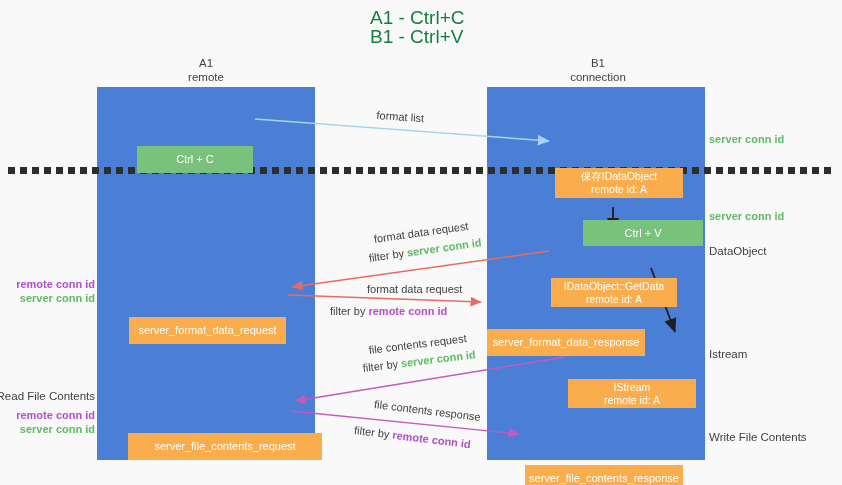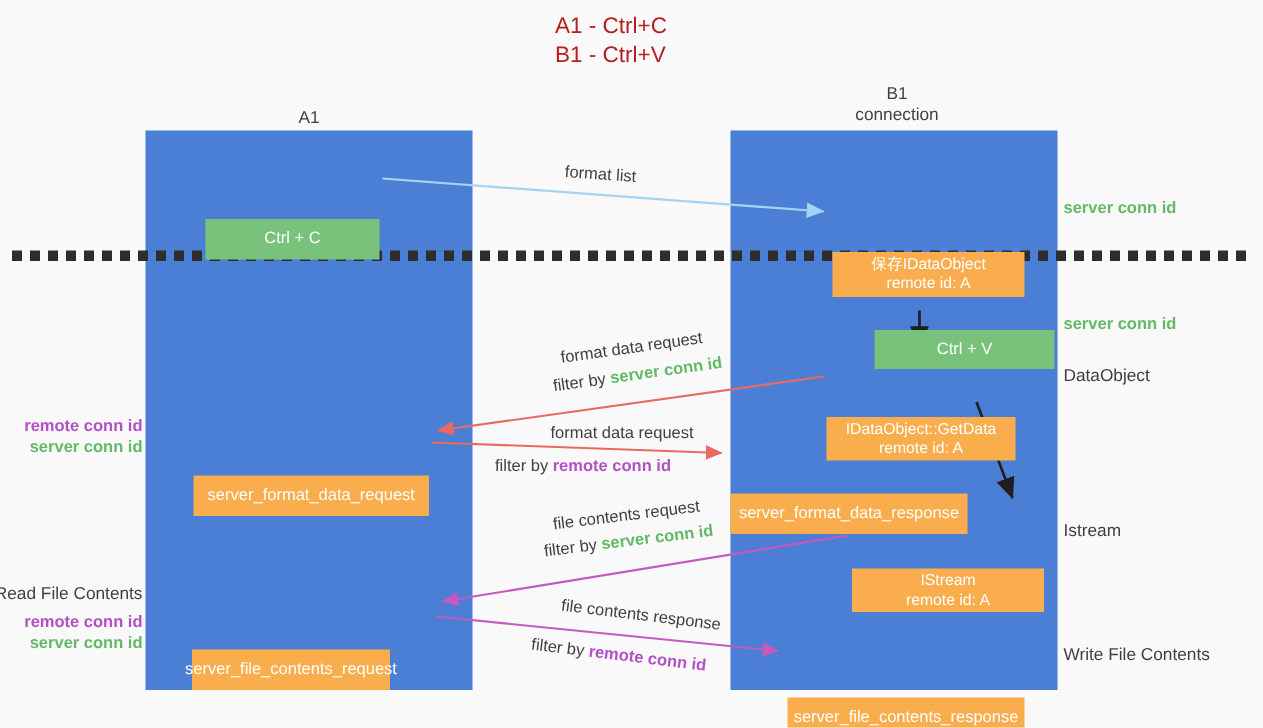--- a/index.html
+++ b/index.html
@@ -17,24 +17,24 @@
   html,body{width:842px;height:485px;}
   body{
     position:relative;
     width:842px;height:485px;
     background:#f9f9f9;
     font-family:"Liberation Sans", sans-serif;
     overflow:hidden;
   }
   .abs{position:absolute;}
   
-  #title{left:370px;top:8px;font-size:15px;line-height:19px;color:#b91c1c;}
+  #title{left:370px;top:8px;font-size:19px;line-height:19px;color:#15803d;}
   
   .col-header{top:56px;text-align:center;font-size:11.5px;line-height:14px;color:var(--dark);transform:translateX(-50%);}
-  #header-a1{left:206px;margin-top:16px;}
+  #header-a1{left:206px;}
   #header-b1{left:598px;}
   
   .column{background:var(--blue);top:87px;height:373px;width:218px;}
   #col-left{left:97px;}
   #col-right{left:487px;}
   
   #divider{left:8px;top:167px;width:828px;height:7px;
     background:repeating-linear-gradient(to right,#2d2d2d 0 7px,transparent 7px 12px);}
   
   .node{display:flex;flex-direction:column;align-items:center;justify-content:center;
@@ -42,21 +42,21 @@
   .node .l1,.node .l2{display:block;}
   .green-node{background:var(--green);font-size:11px;}
   .orange-node{background:var(--orange);}
   #node-ctrl-c{left:137px;top:106px;width:116px;height:27px;}
   #node-save{left:555px;top:128px;width:128px;height:30px;}
   #node-ctrl-v{left:583px;top:180px;width:120px;height:26px;}
   #node-getdata{left:551px;top:238px;width:126px;height:29px;}
   #node-format-req{left:129px;top:277px;width:157px;height:27px;font-size:11px;}
   #node-format-resp{left:487px;top:289px;width:158px;height:27px;font-size:11px;}
   #node-istream{left:568px;top:339px;width:128px;height:29px;}
-  #node-file-req{left:128px;top:393px;width:132px;height:27px;font-size:11px;}
+  #node-file-req{left:128px;top:393px;width:194px;height:27px;font-size:11px;}
   #node-file-resp{left:525px;top:425px;width:158px;height:27px;font-size:11px;}
   
   .arrow-label{font-size:11px;color:var(--dark);white-space:nowrap;transform-origin:0 0;}
   .filter-key-green{color:var(--txtgreen);font-weight:bold;margin-left:3px;}
   .filter-key-purple{color:var(--txtpurple);font-weight:bold;margin-left:3px;}
   #lbl-format-list{left:377px;top:109px;transform:rotate(4deg);}
   #lbl-fdr{left:373px;top:233px;transform:rotate(-8deg);}
   #lbl-fdr-filter{left:368px;top:252px;transform:rotate(-8deg);}
   #lbl-fdresp{left:367px;top:283px;}
   #lbl-fdresp-filter{left:330px;top:305px;}

